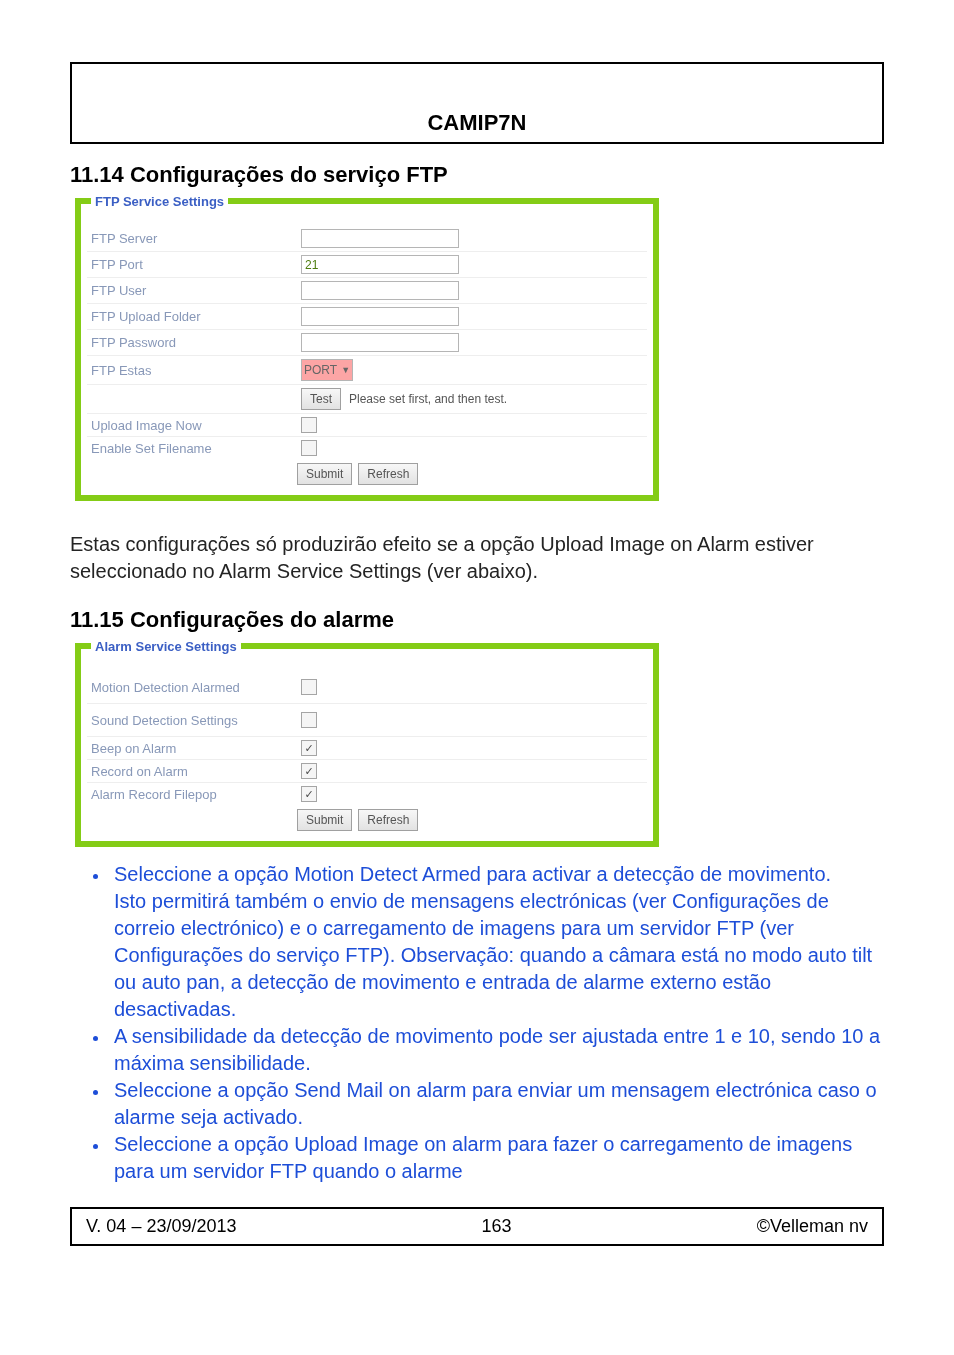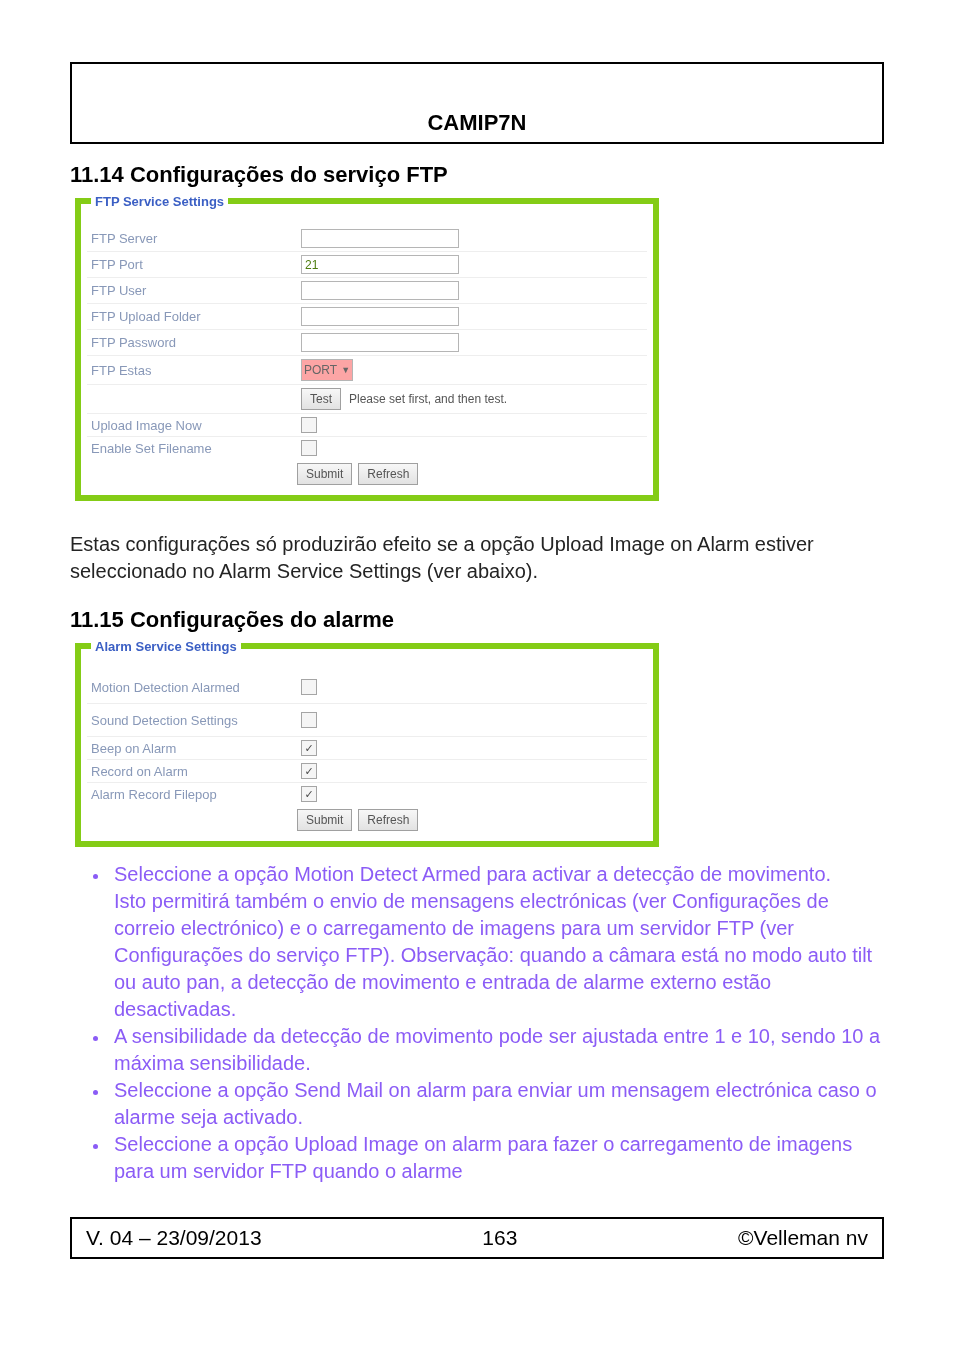--- a/index.html
+++ b/index.html
@@ -132,34 +132,34 @@
     line-height: 1.35;
     color: #242424;
   }
   .bullets {
     margin: 14px 70px 0 70px;
     padding: 0 0 0 40px;
   }
   .bullets li {
     font-size: 20px;
     line-height: 1.35;
-    color: #8b5cf6;
+    color: #1d4ed8;
     margin-bottom: 0;
     list-style: disc;
     padding-left: 4px;
   }
   .bullets li::marker { font-size: 18px; }
   .footer-box {
-    margin: 32px 70px 0 70px;
+    margin: 22px 70px 0 70px;
     border: 2.5px solid #000;
     display: flex;
     justify-content: space-between;
     align-items: center;
     padding: 7px 14px;
-    font-size: 21px;
+    font-size: 18px;
   }
   .spacer10 { height: 10px; }
   .alarm-row {
     padding: 8px 4px !important;
   }
 </style>
 </head>
 <body>
 
 <div class="page">

